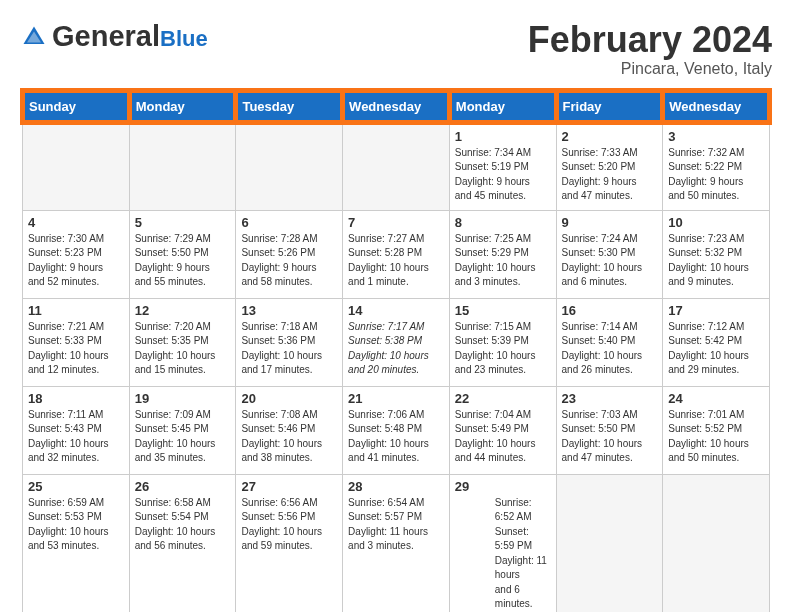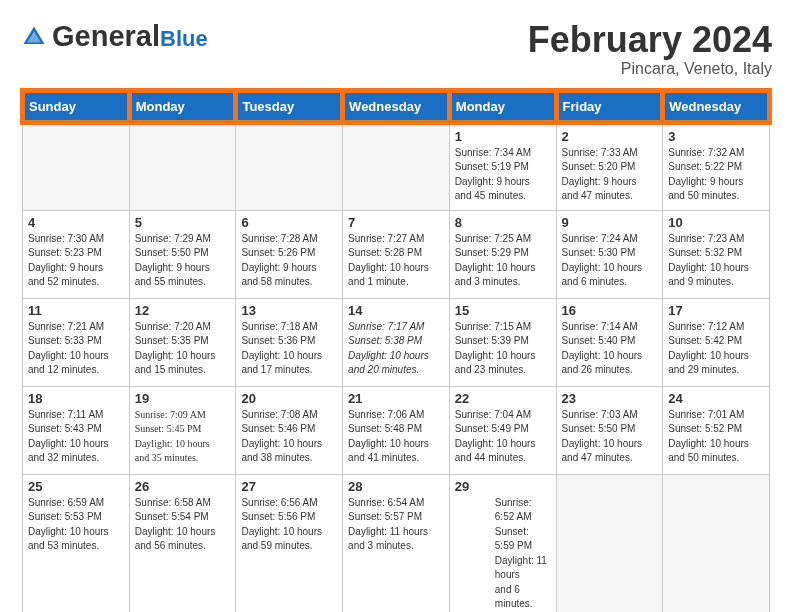--- a/index.html
+++ b/index.html
@@ -249,21 +249,21 @@
       <tr>
         <td>
           <span class="day-num">18</span>
           <div class="day-info" style="white-space: pre-line;">Sunrise: 7:11 AM
 Sunset: 5:43 PM
 Daylight: 10 hours
 and 32 minutes.</div>
         </td>
         <td>
           <span class="day-num">19</span>
-          <div class="day-info" style="white-space: pre-line; font-family: Liberation Serif, serif;">Sunrise: 7:09 AM
+          <div class="day-info" style="white-space: pre-line;">Sunrise: 7:09 AM
 Sunset: 5:45 PM
 Daylight: 10 hours
 and 35 minutes.</div>
         </td>
         <td>
           <span class="day-num">20</span>
           <div class="day-info" style="white-space: pre-line;">Sunrise: 7:08 AM
 Sunset: 5:46 PM
 Daylight: 10 hours
 and 38 minutes.</div>

